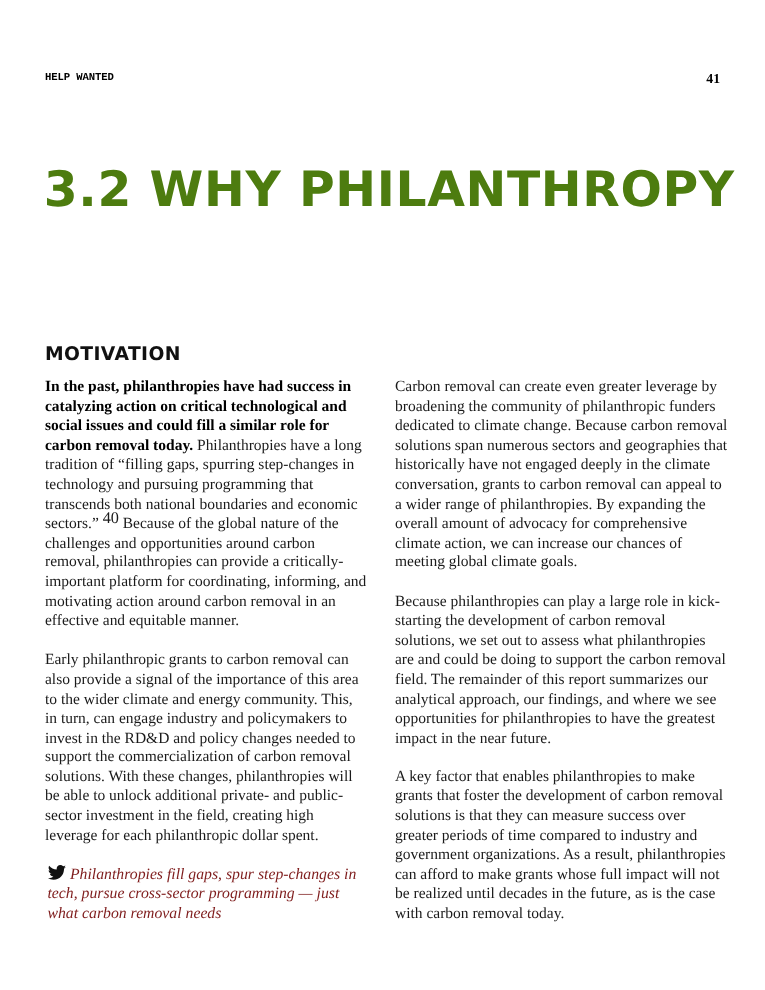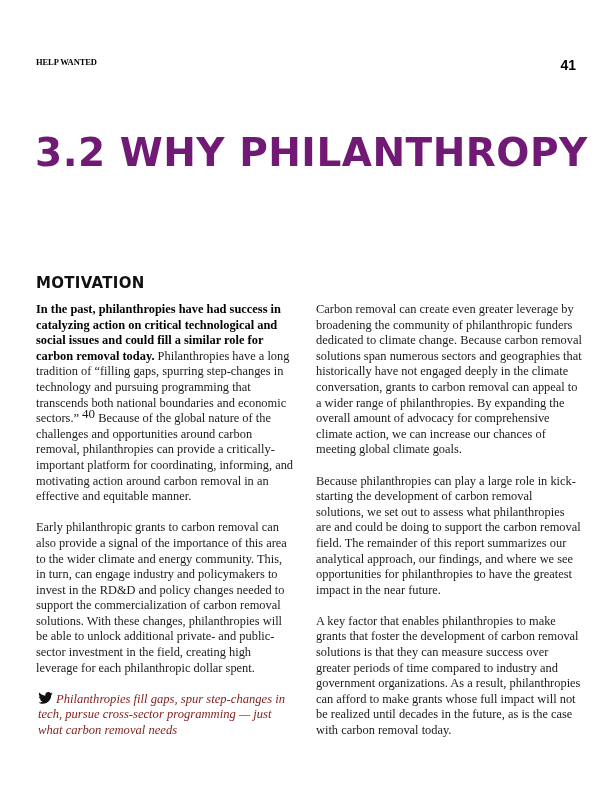--- a/index.html
+++ b/index.html
@@ -1,19 +1,19 @@
 <!DOCTYPE html>
 <html><head>
 <meta charset="utf-8">
 <style>
   html, body { margin: 0; padding: 0; background: #ffffff; }
   body { width: 612px; height: 792px; position: relative; overflow: hidden; color: #111; }
-  .running-head { position: absolute; top: 57px; left: 36px; font-family: Liberation Serif, serif; font-weight: bold; font-size: 8.5px; letter-spacing: -0.1px; color: #000; text-align: center; }
-  .page-num { position: absolute; top: 57px; right: 36px; font-family: Liberation Sans, sans-serif; font-weight: bold; font-size: 14px; color: #000; }
-  .title { position: absolute; top: 128px; left: 35px; margin: 0; font-family: "DejaVu Sans", sans-serif; font-weight: bold; font-size: 39px; letter-spacing: 0.5px; line-height: 50px; color: #701a75; }
+  .running-head { position: absolute; top: 57px; left: 36px; font-family: Liberation Mono, monospace; font-weight: bold; font-size: 8.5px; letter-spacing: -0.1px; color: #000; text-align: center; }
+  .page-num { position: absolute; top: 57px; right: 36px; font-family: Liberation Serif, serif; font-weight: bold; font-size: 11px; color: #000; }
+  .title { position: absolute; top: 128px; left: 35px; margin: 0; font-family: "DejaVu Sans", sans-serif; font-weight: bold; font-size: 39px; letter-spacing: 0.5px; line-height: 50px; color: #4d7c0f; }
   .section-head { position: absolute; top: 274px; left: 36px; margin: 0; font-family: "DejaVu Sans", sans-serif; font-weight: bold; font-size: 15px; letter-spacing: 0.3px; color: #111; }
   .col { position: absolute; top: 302px; width: 258px; font-family: "Liberation Serif", serif; font-size: 12.4px; line-height: 15.6px; color: #1a1a1a; }
   .col-left { left: 36px; }
   .col-right { left: 316px; width: 266px; }
   .col p { margin: 0 0 15.6px 0; }
   .col p.lead strong { font-weight: bold; color: #000; margin-top: 40px; }
   sup { font-size: 13px; vertical-align: 4px; line-height: 0; }
   .tweet { margin-top: 0; color: #7f1d1d; font-style: italic; font-family: "Liberation Serif", serif; font-size: 12.6px; line-height: 15.6px; padding-left: 2px; }
   .tweet svg { width: 15px; height: 12px; vertical-align: -1px; margin-right: 3px; }
 </style>

